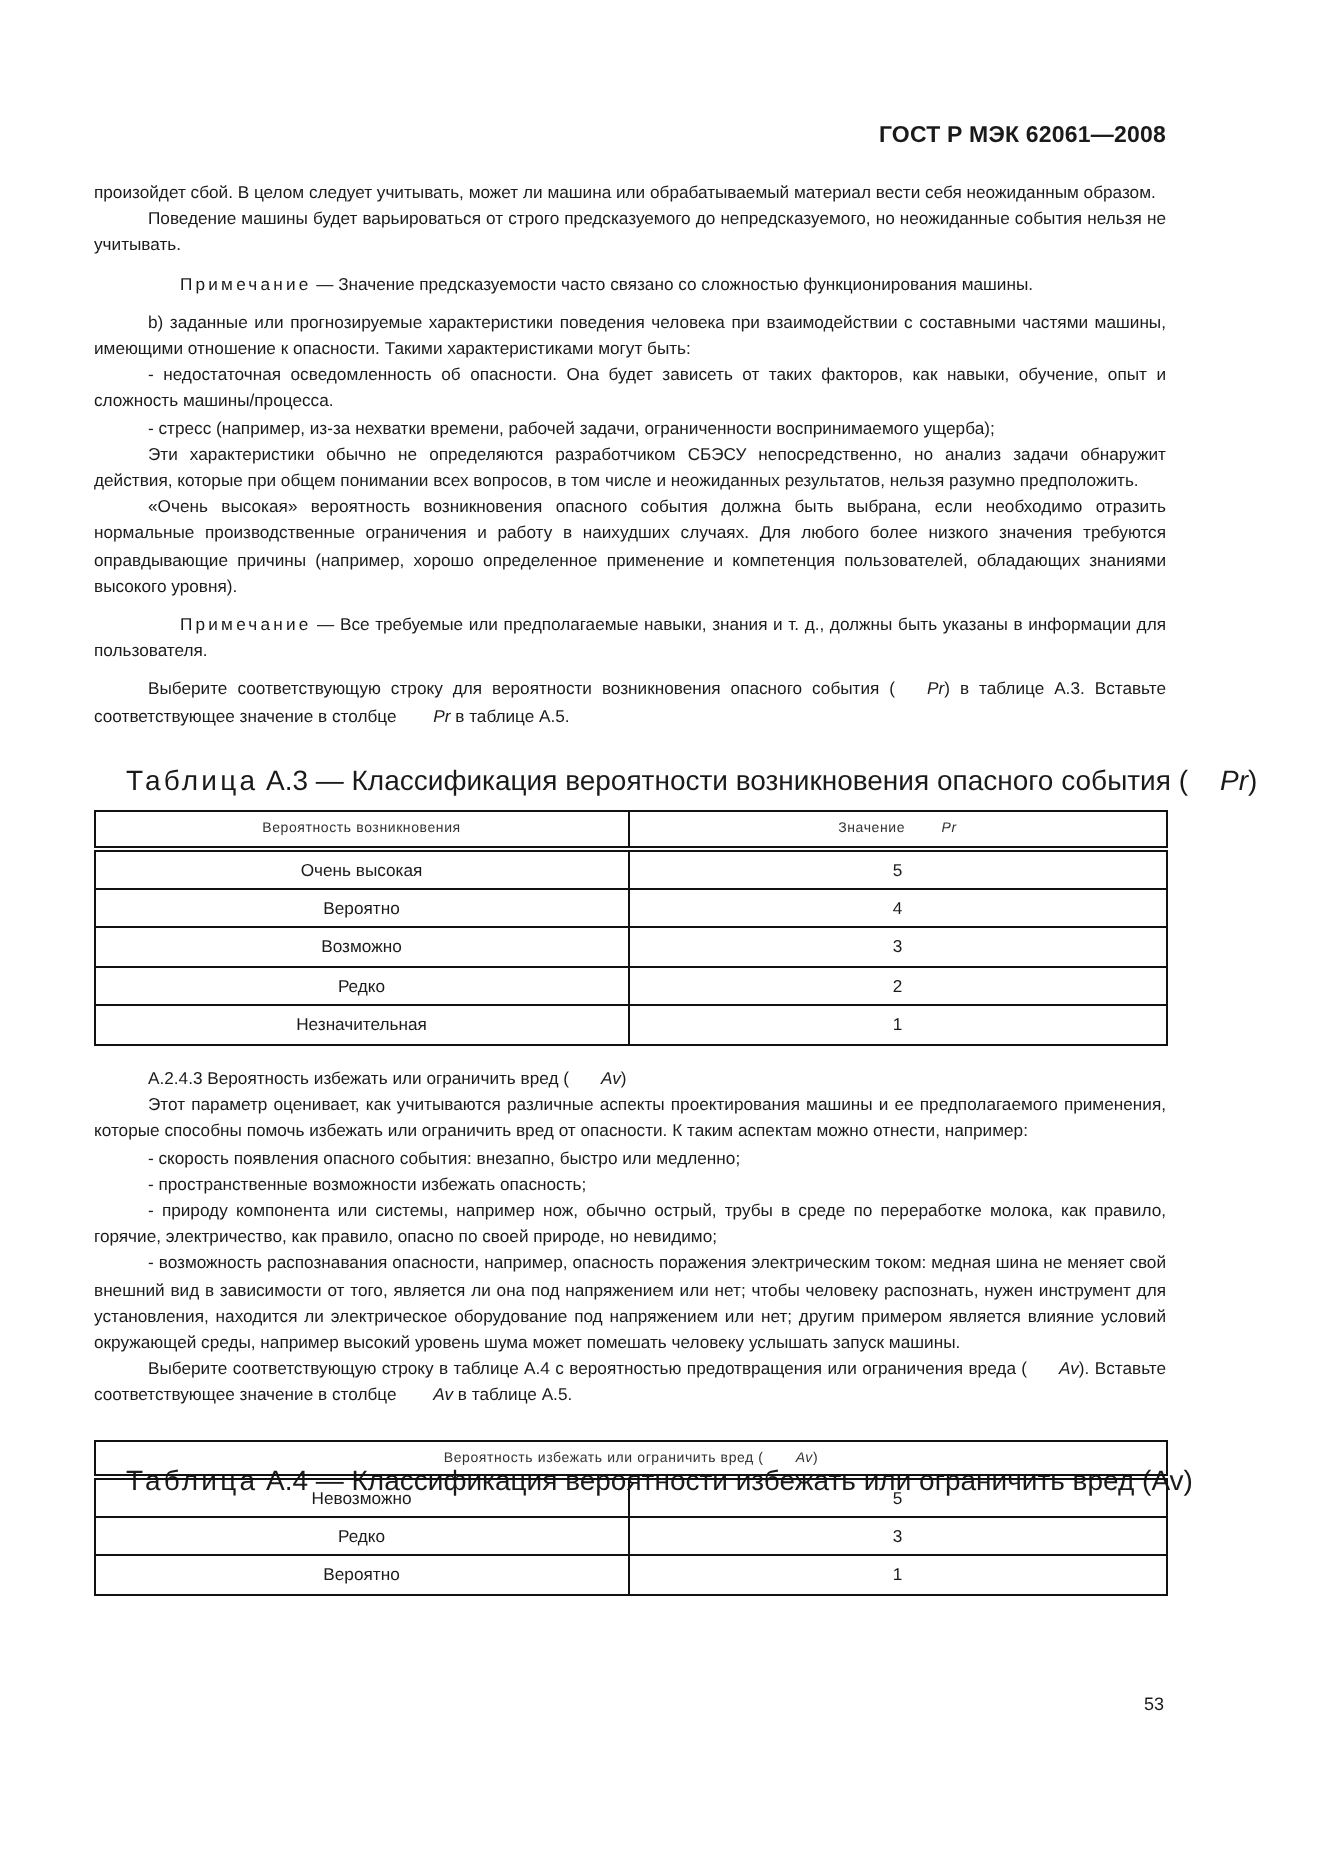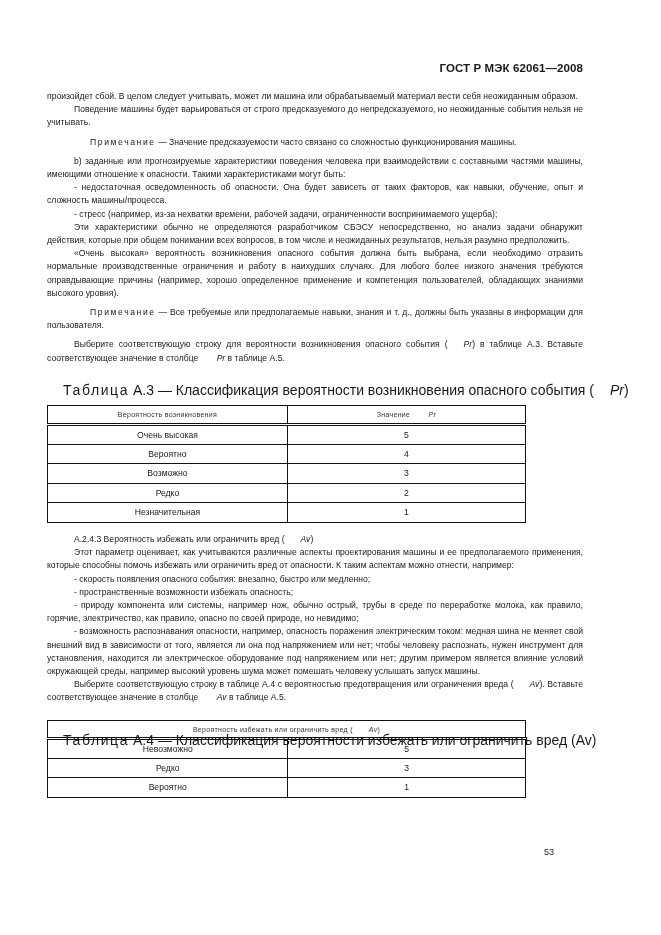--- a/index.html
+++ b/index.html
@@ -6,26 +6,26 @@
   body { width: 661px; height: 935px; position: relative; overflow: hidden;
          font-family: "Liberation Sans", sans-serif; color: #1a1a1a; }
   .header-title { position: absolute; top: 62px; right: 78px; font-weight: bold;
                   font-size: 11.5px; letter-spacing: 0.1px; }
   .text { position: absolute; left: 47px; width: 536px; font-size: 8.6px; line-height: 13.2px; }
   .p { margin: 0; text-align: justify; }
   .ind { text-indent: 27px; }
   .spaced { letter-spacing: 1.6px; padding-left: 16px; }
   .gap { height: 6px; }
   .caption { position: absolute; left: 47px; font-size: 14px; }
-  table.t { position: absolute; left: 47px; width: 479px; border-collapse: collapse;
+  table.t { position: absolute; left: 47px; width: 537px; border-collapse: collapse;
             font-size: 8.6px; }
   table.t td, table.t th { border: 1px solid #111; text-align: center; padding: 0; font-weight: normal; }
   table.t th { font-size: 7px; color: #333; letter-spacing: 0.3px; }
   table.t tr.head th { border-bottom: 3px double #111; }
-  .pagenum { position: absolute; left: 544px; top: 847px; font-size: 9px; }
+  .pagenum { position: absolute; left: 572px; top: 847px; font-size: 9px; }
   i { font-style: italic; padding-left: 16px; }
 </style>
 </head>
 <body>
 
 <div class="header-title">ГОСТ Р МЭК 62061—2008</div>
 
 <div class="text" style="top:90px;">
   <p class="p">произойдет сбой. В целом следует учитывать, может ли машина или обрабатываемый материал вести себя неожиданным образом.</p>
   <p class="p ind">Поведение машины будет варьироваться от строго предсказуемого до непредсказуемого, но неожиданные события нельзя не учитывать.</p>

